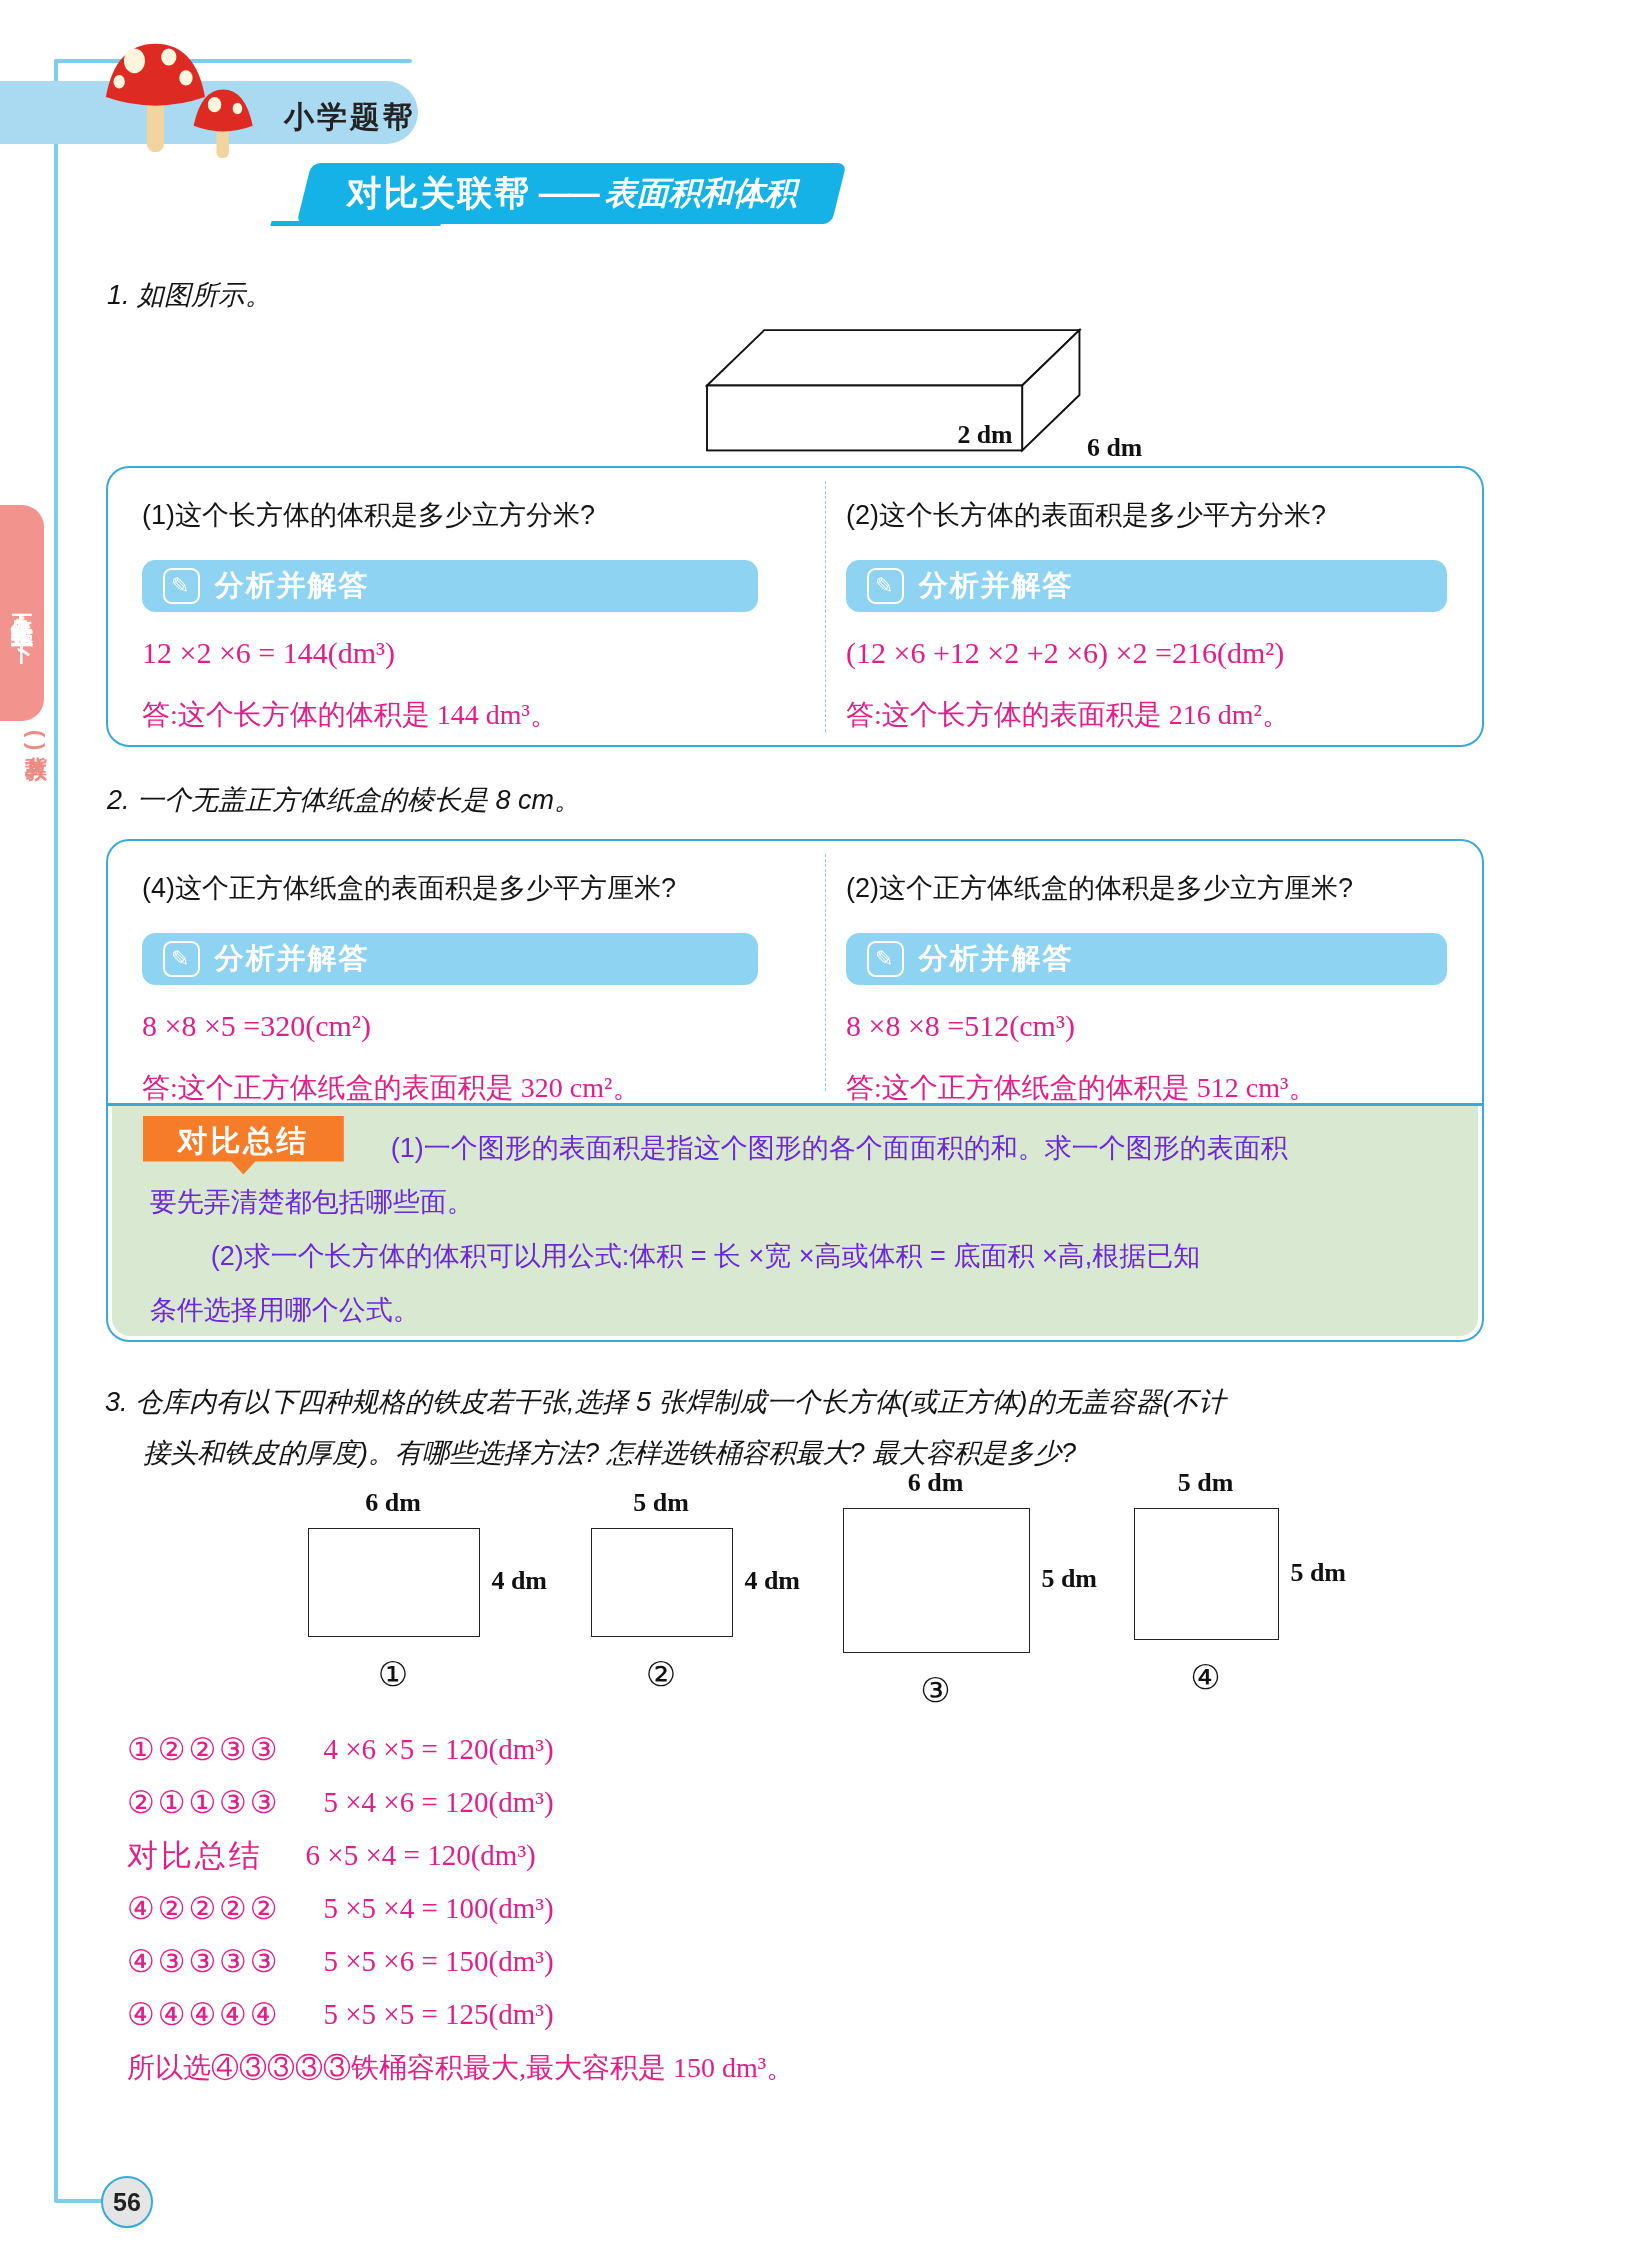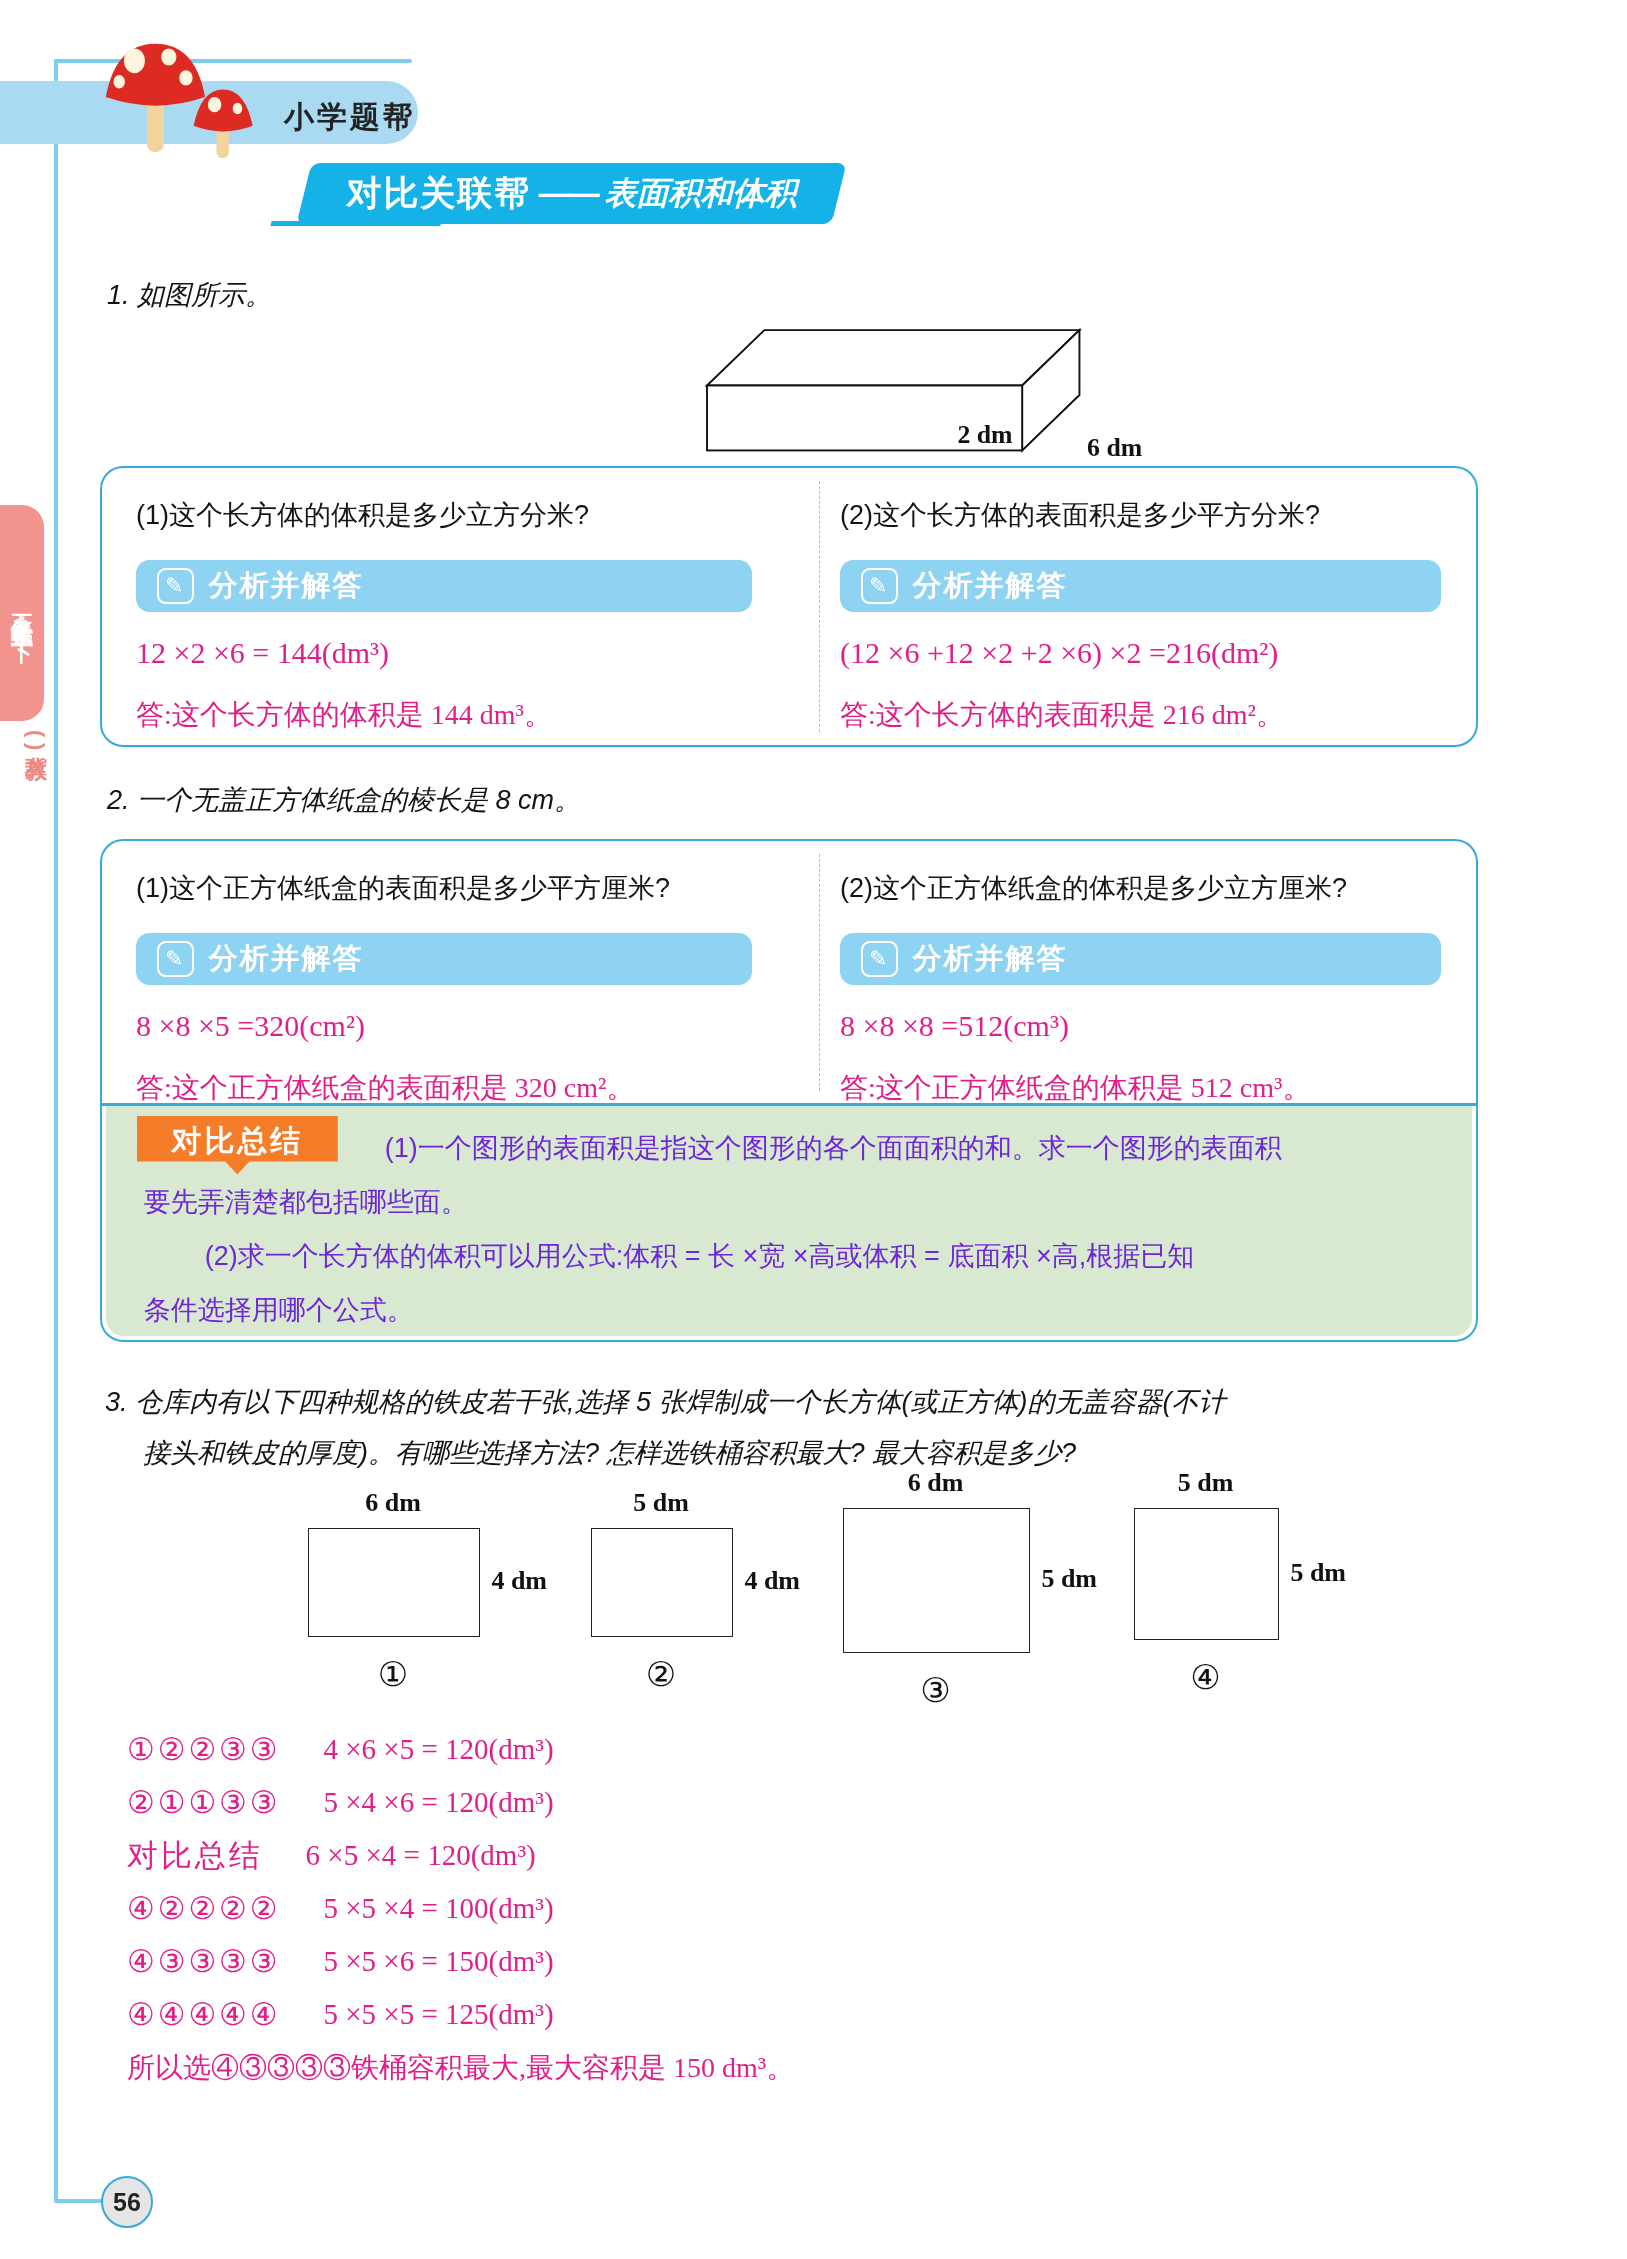--- a/index.html
+++ b/index.html
@@ -25,21 +25,21 @@
   .banner-dash{font-size:32px;font-weight:bold;letter-spacing:-2.9px;}
   .banner-script{font-size:32px;font-weight:bold;font-style:italic;font-family:"Liberation Serif","DejaVu Serif",serif;}
   #title-underline{left:271px;top:221px;width:170px;height:4.8px;background:#14b2e7;transform:skewX(-14deg);}
   
   .stem{font-size:27px;color:#141414;font-style:italic;}
   #q1-stem{left:107px;top:277px;}
   #q2-stem{left:107px;top:782px;}
   #q3-stem-1{left:105px;top:1384px;}
   #q3-stem-2{left:143px;top:1435px;}
   
-  .qbox{position:absolute;border:2.9px solid #39a9da;border-radius:23px;background:#fff;}
+  .qbox{position:absolute;border:2.9px solid #39a9da;border-radius:23px;background:#fff;margin-left:6px;}
   #q1-box{left:100px;top:466px;width:1374px;height:277px;}
   #q2-box{left:100px;top:839px;width:1374px;height:499px;}
   .divider{position:absolute;left:717px;border-left:1.9px dashed #8cc9e6;}
   #q1-box .divider{top:13.4px;bottom:13.4px;}
   #q2-box .divider{top:13.4px;height:237px;}
   .q-question{position:absolute;top:29px;font-size:27px;color:#151515;}
   .col-l{left:34px;}
   .col-r{left:738px;}
   .banner-analyze{position:absolute;top:92px;height:52px;box-sizing:border-box;background:#8ed3f1;border-radius:13.4px;color:#fff;
     display:flex;align-items:center;gap:15.3px;padding:0 21px;font-size:29px;font-weight:bold;letter-spacing:1.9px;}
@@ -145,21 +145,21 @@
     <span>分析并解答</span>
   </div>
   <div class="q-formula magenta col-r">(12 ×6 +12 ×2 +2 ×6) ×2 =216(dm²)</div>
   <div class="q-answer magenta col-r">答:这个长方体的表面积是 216 dm²。</div>
 </div>
 
 <div class="abs stem" id="q2-stem">2. 一个无盖正方体纸盒的棱长是 8 cm。</div>
 
 <div class="qbox" id="q2-box">
   <div class="divider"></div>
-  <div class="q-question col-l">(1)这个正方体纸盒的表面积是多少平方厘米?</div>
+  <div class="q-question col-l">(4)这个正方体纸盒的表面积是多少平方厘米?</div>
   <div class="banner-analyze col-l">
     <span class="pencil-badge">✎</span>
     <span>分析并解答</span>
   </div>
   <div class="q-formula magenta col-l">8 ×8 ×5 =320(cm²)</div>
   <div class="q-answer magenta col-l">答:这个正方体纸盒的表面积是 320 cm²。</div>
   <div class="q-question col-r">(2)这个正方体纸盒的体积是多少立方厘米?</div>
   <div class="banner-analyze col-r">
     <span class="pencil-badge">✎</span>
     <span>分析并解答</span>

